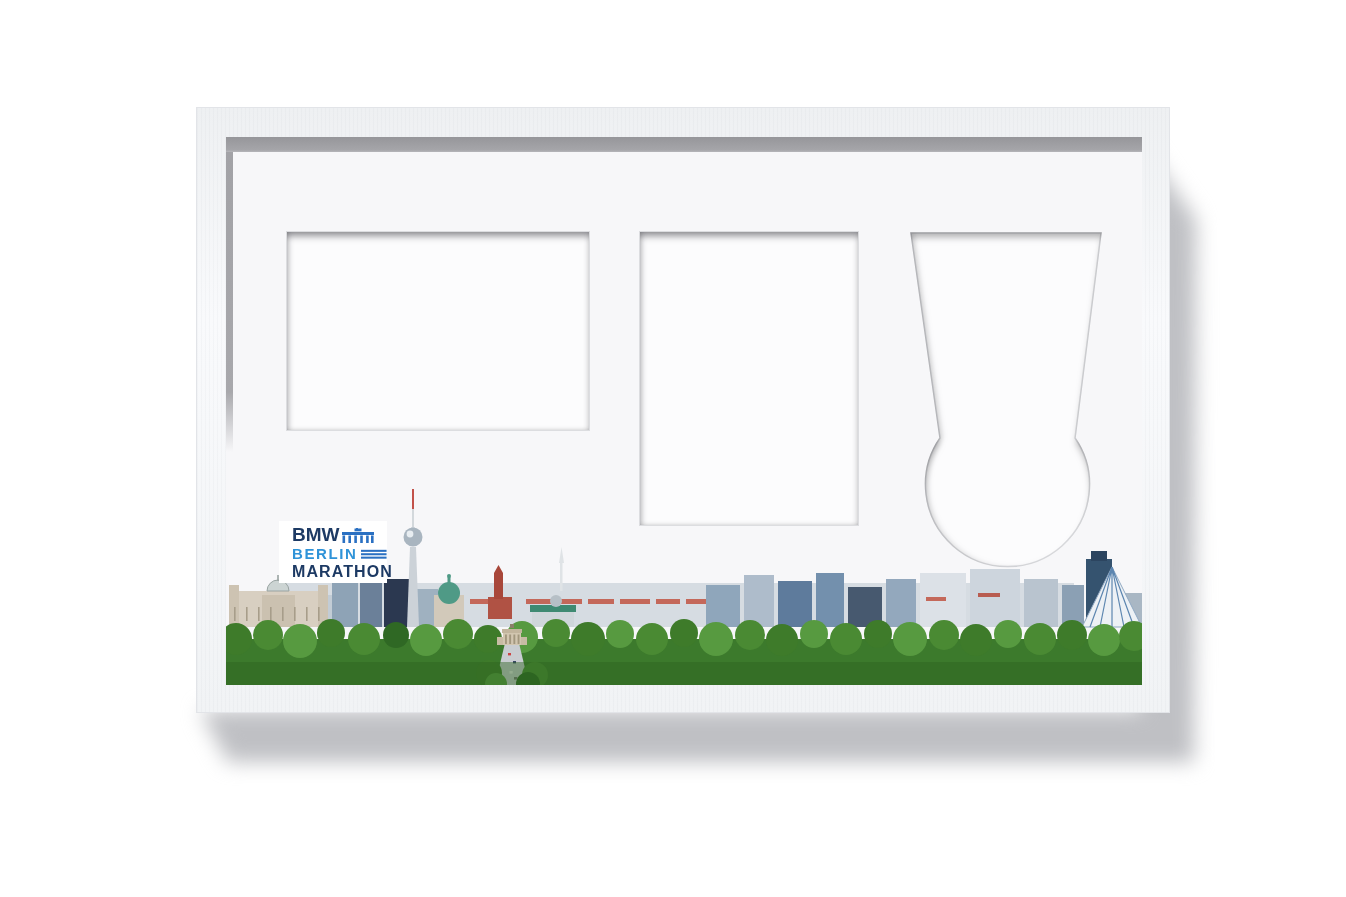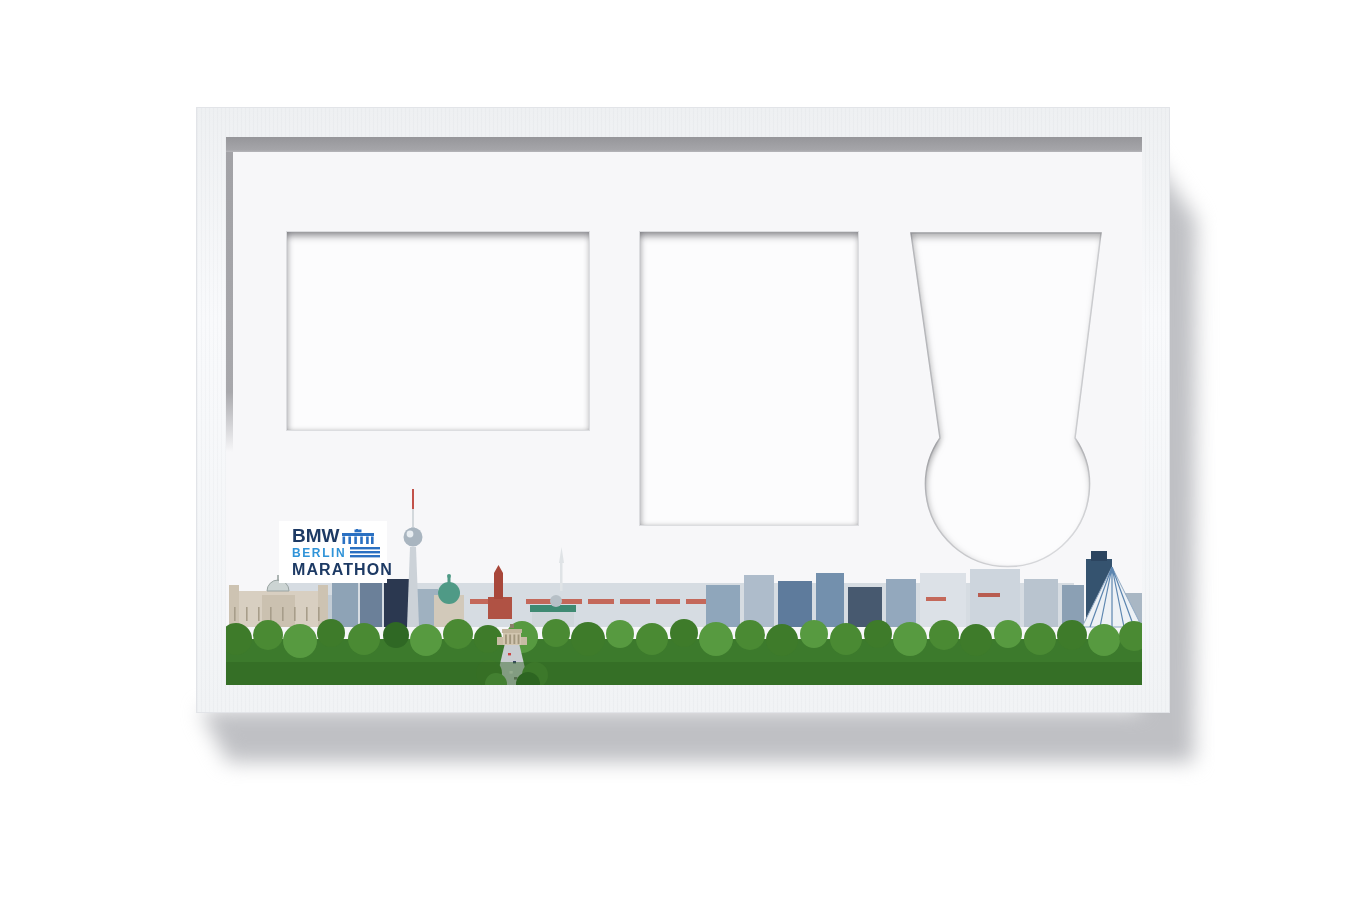--- a/index.html
+++ b/index.html
@@ -37,21 +37,21 @@
 
   
   .skyline{position:absolute;left:0;top:340px;width:916px;height:208px;z-index:2;}
 
   
   .logo-card{position:absolute;left:53px;top:384px;width:108px;height:62px;background:#ffffff;z-index:5;
     display:flex;flex-direction:column;justify-content:center;padding-left:13px;box-sizing:border-box;}
   .logo-row{display:flex;align-items:flex-end;}
   .logo-bmw{font-size:19px;font-weight:bold;color:#1d3a64;letter-spacing:0px;line-height:1;}
   .gate-icon{margin-left:3px;margin-bottom:1px;}
-  .logo-berlin{font-size:12px;font-weight:bold;color:#2f93d8;letter-spacing:1.6px;line-height:1;margin-top:2px;}
+  .logo-berlin{font-size:15px;font-weight:bold;color:#2f93d8;letter-spacing:1.6px;line-height:1;margin-top:2px;}
   .bars-icon{margin-left:4px;margin-bottom:1px;}
   .logo-marathon{font-size:16px;font-weight:bold;color:#1d3a64;letter-spacing:1.1px;line-height:1;margin-top:3px;}
 </style>
 </head>
 <body>
 
 <div id="scene">
 
   <div class="shadow-blur">
     <div class="shadow-shape"></div>

